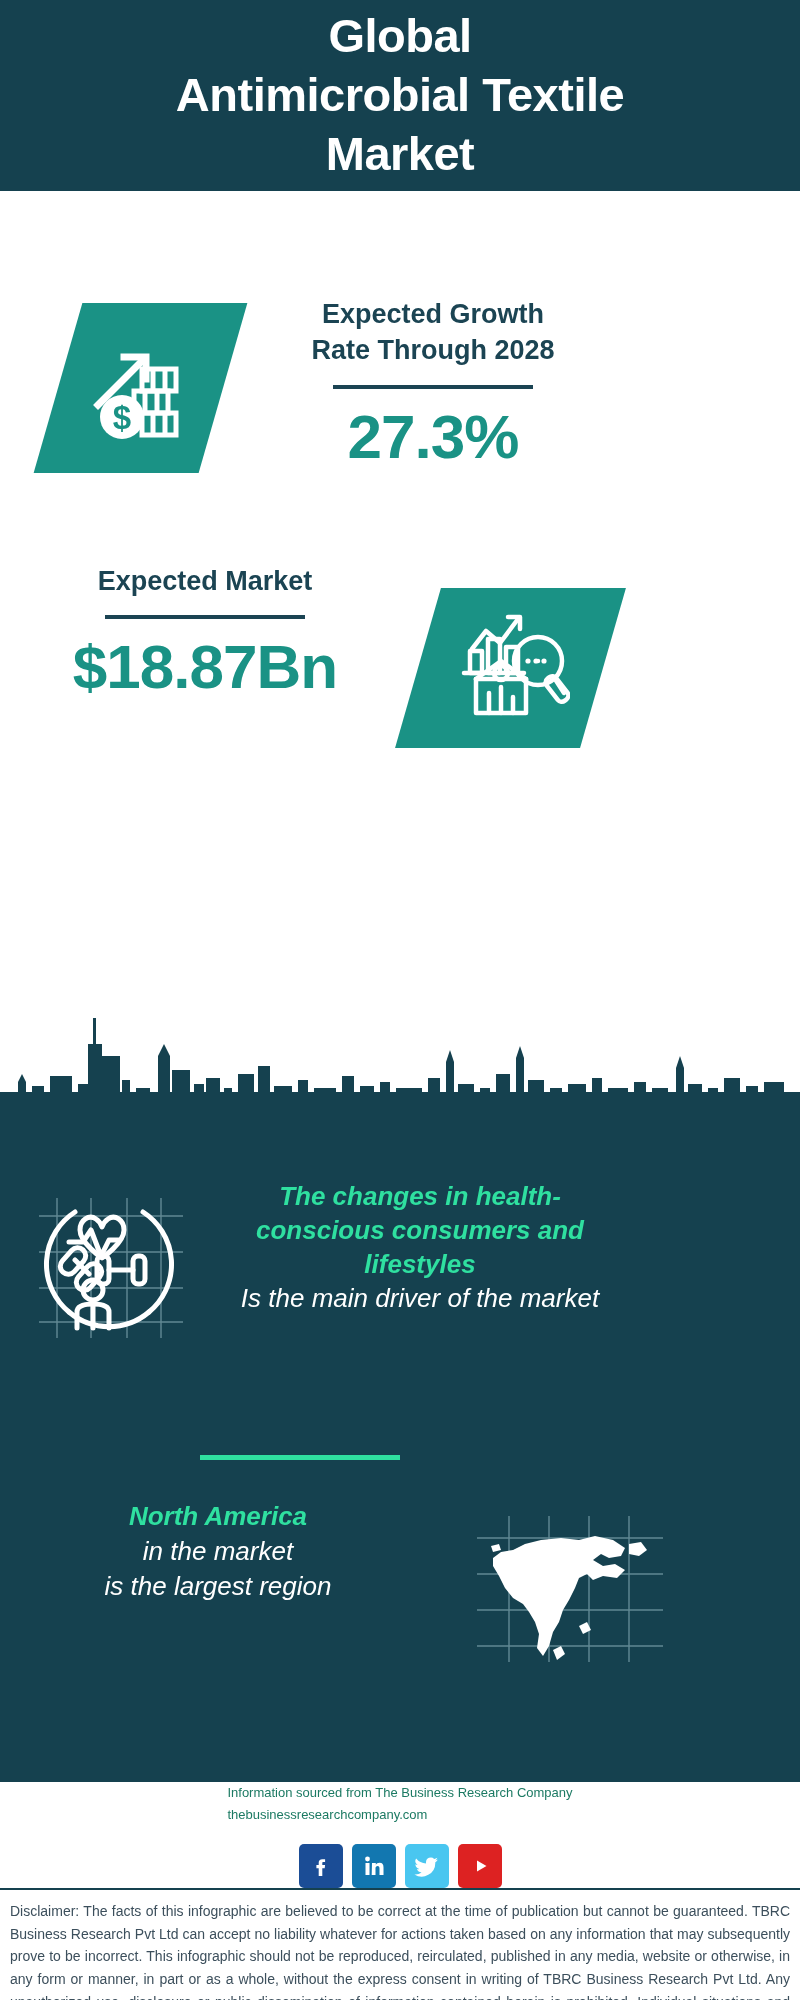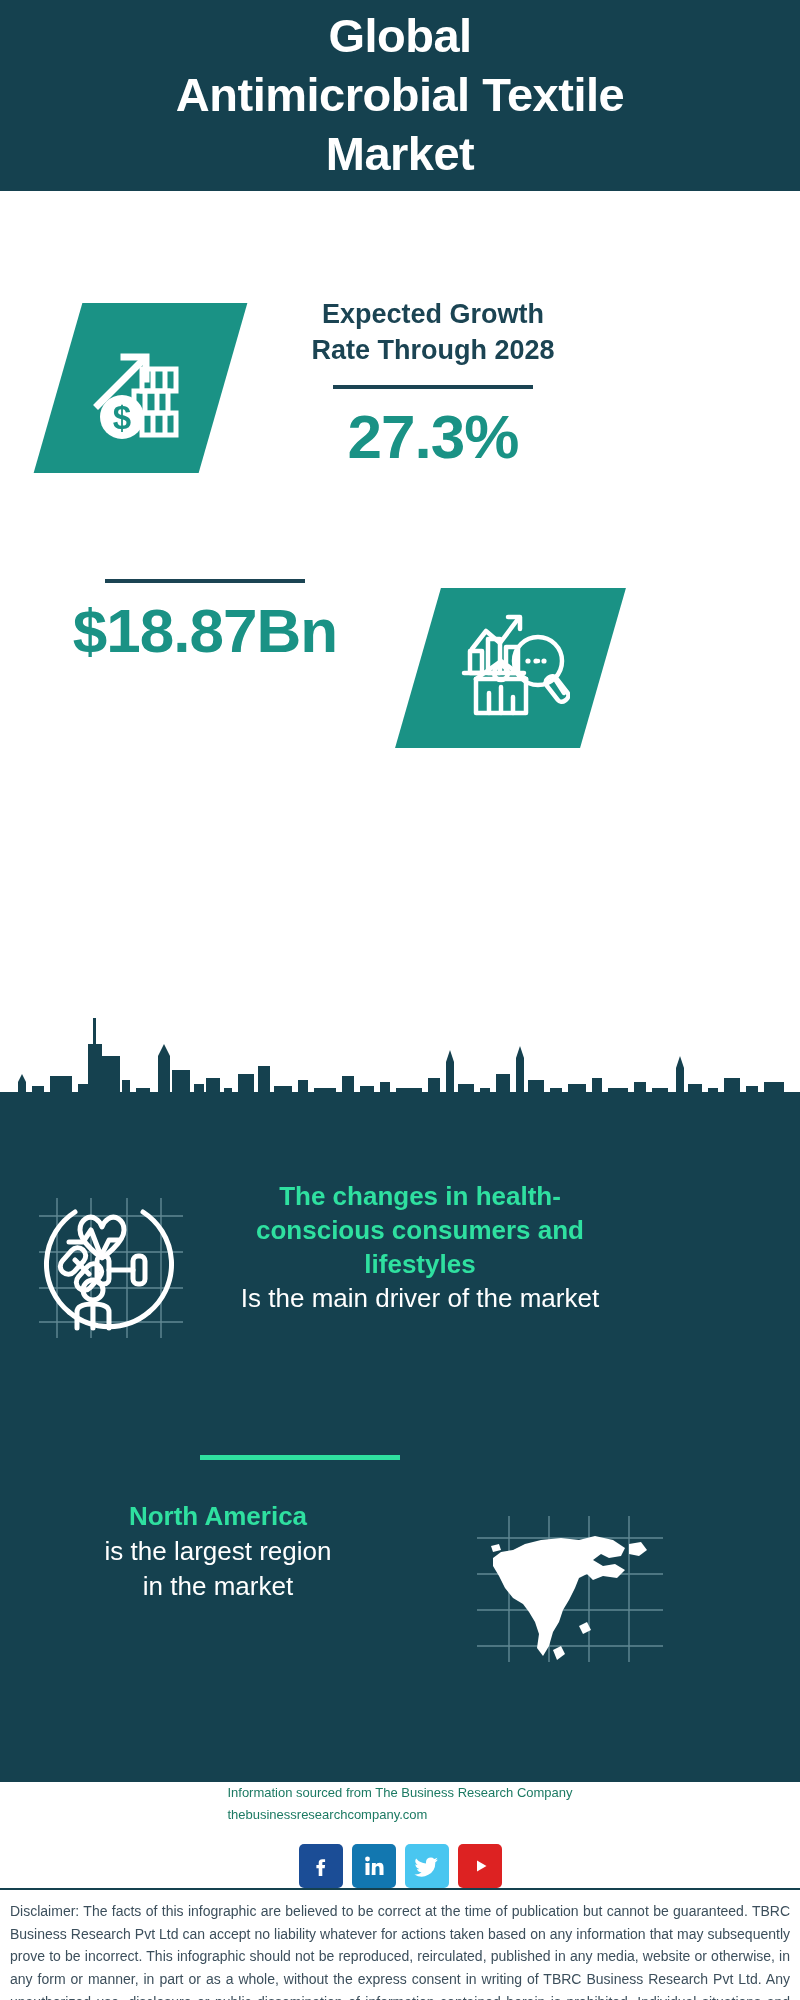--- a/index.html
+++ b/index.html
@@ -91,20 +91,21 @@
     left: 0; top: 1000px;
     width: 800px; height: 112px;
   }
 
   
   .dark-zone {
     position: absolute;
     left: 0; top: 1100px;
     width: 800px; height: 680px;
     background: #15414f;
+    font-style: italic;
   }
 
   
   .driver-row {
     position: absolute;
     left: 0; top: 80px;
     width: 800px;
     display: flex;
     align-items: flex-start;
   }
@@ -225,20 +226,21 @@
     </div>
 
     <div class="stat-block stat-growth">
       <div class="stat-title">Expected Growth</div>
       <div class="stat-title">Rate Through 2028</div>
       <div class="stat-rule"></div>
       <div class="stat-value">27.3%</div>
     </div>
 
     <div class="stat-block stat-size">
+      <div class="stat-title">Expected Market</div>
       <div class="stat-rule"></div>
       <div class="stat-value">$18.87Bn</div>
     </div>
 
     <div class="tile tile-size">
       <svg width="118" height="118" viewBox="0 0 118 118">
         <g fill="none" stroke="#ffffff" stroke-width="4.5" stroke-linecap="round" stroke-linejoin="round">
           <polyline points="20,40 34,22 48,34 66,10"></polyline>
           <polyline points="56,8 68,8 68,20"></polyline>
           <rect x="18" y="42" width="12" height="22"></rect>
@@ -350,22 +352,22 @@
         <div class="accent-text">The changes in health-conscious consumers and lifestyles</div>
         <div class="plain-text">Is the main driver of the market</div>
       </div>
     </div>
 
     <div class="mid-rule"></div>
 
     <div class="region-row">
       <div class="region-text">
         <div class="accent-text">North America</div>
+        <div class="plain-text">in the market</div>
         <div class="plain-text">is the largest region</div>
-        <div class="plain-text">in the market</div>
       </div>
       <div class="region-map-wrap">
         <svg width="190" height="150" viewBox="0 0 190 150">
           <g stroke="#9fc3cd" stroke-width="1.4" opacity="0.55">
             <line x1="34" y1="2" x2="34" y2="148"></line>
             <line x1="74" y1="2" x2="74" y2="148"></line>
             <line x1="114" y1="2" x2="114" y2="148"></line>
             <line x1="154" y1="2" x2="154" y2="148"></line>
             <line x1="2" y1="24" x2="188" y2="24"></line>
             <line x1="2" y1="60" x2="188" y2="60"></line>

